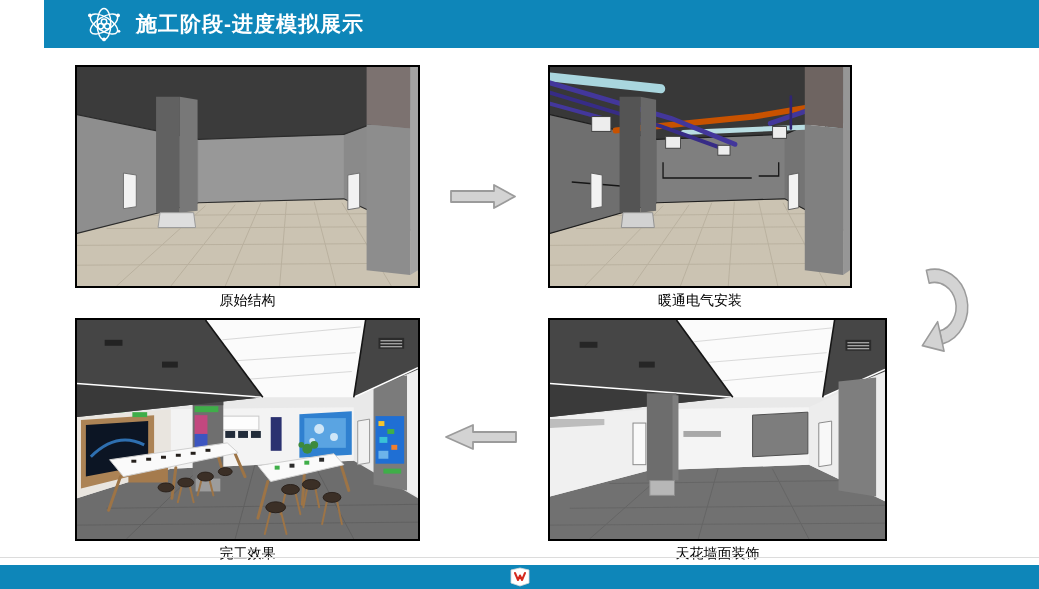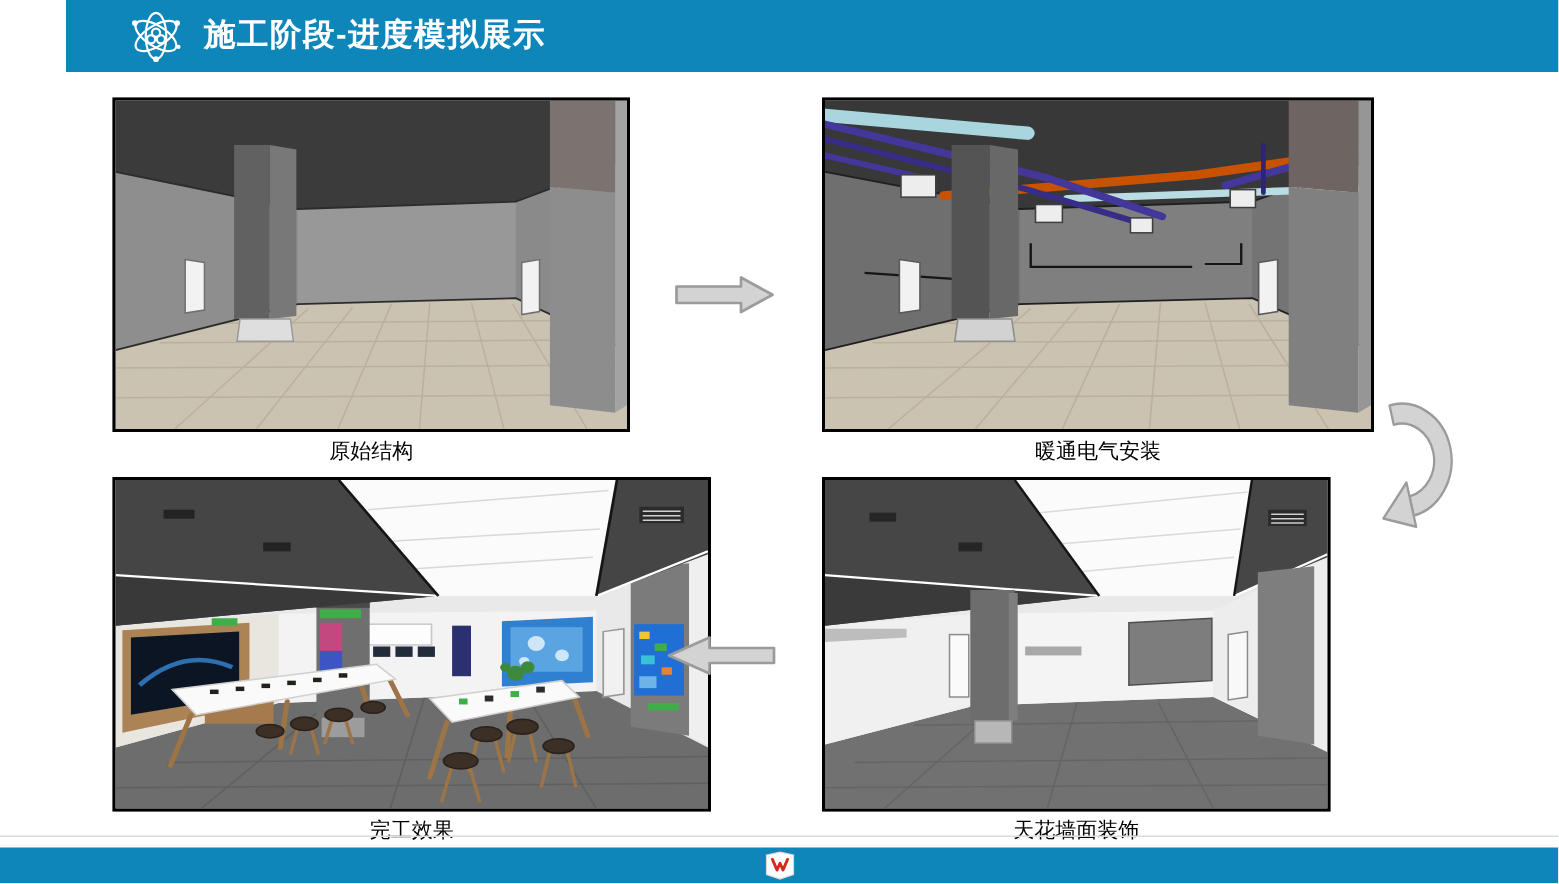--- a/index.html
+++ b/index.html
@@ -13,23 +13,23 @@
   .header .title{color:#ffffff;font-size:21px;font-weight:700;letter-spacing:1px;margin-left:12px;line-height:48px;}
   
   .footer{position:absolute;left:0;top:565px;width:1039px;height:24px;background:#0E86B9;display:flex;align-items:center;justify-content:center;}
   .divider{position:absolute;left:0;top:557px;width:1039px;height:1px;background:#dcdcdc;}
   
   .fig{position:absolute;margin:0;padding:0;border-radius:28px;}
   .fig .frame{position:absolute;left:0;top:0;right:0;bottom:0;border:2px solid #000;box-sizing:border-box;overflow:hidden;background:#9a9a9a;}
   .fig svg.scene{display:block;width:100%;height:100%;}
   .fig figcaption{position:absolute;left:0;right:0;top:100%;margin-top:4px;text-align:center;font-size:14px;color:#000;}
   #fig1{left:75px;top:65px;width:345px;height:223px;}
-  #fig2{left:548px;top:65px;width:368px;height:223px;}
+  #fig2{left:548px;top:65px;width:304px;height:223px;}
   #fig3{left:548px;top:318px;width:339px;height:223px;}
-  #fig4{left:75px;top:318px;width:399px;height:223px;}
+  #fig4{left:75px;top:318px;width:345px;height:223px;}
   
   .arrow{position:absolute;}
   #arrow-right{left:450px;top:183px;width:67px;height:27px;}
   #arrow-left{left:443px;top:422px;width:74px;height:30px;}
   #arrow-curved{left:913px;top:262px;width:55px;height:91px;}
   .arrow svg{display:block;width:100%;height:100%;overflow:visible;}
 </style>
 </head>
 <body>
 

